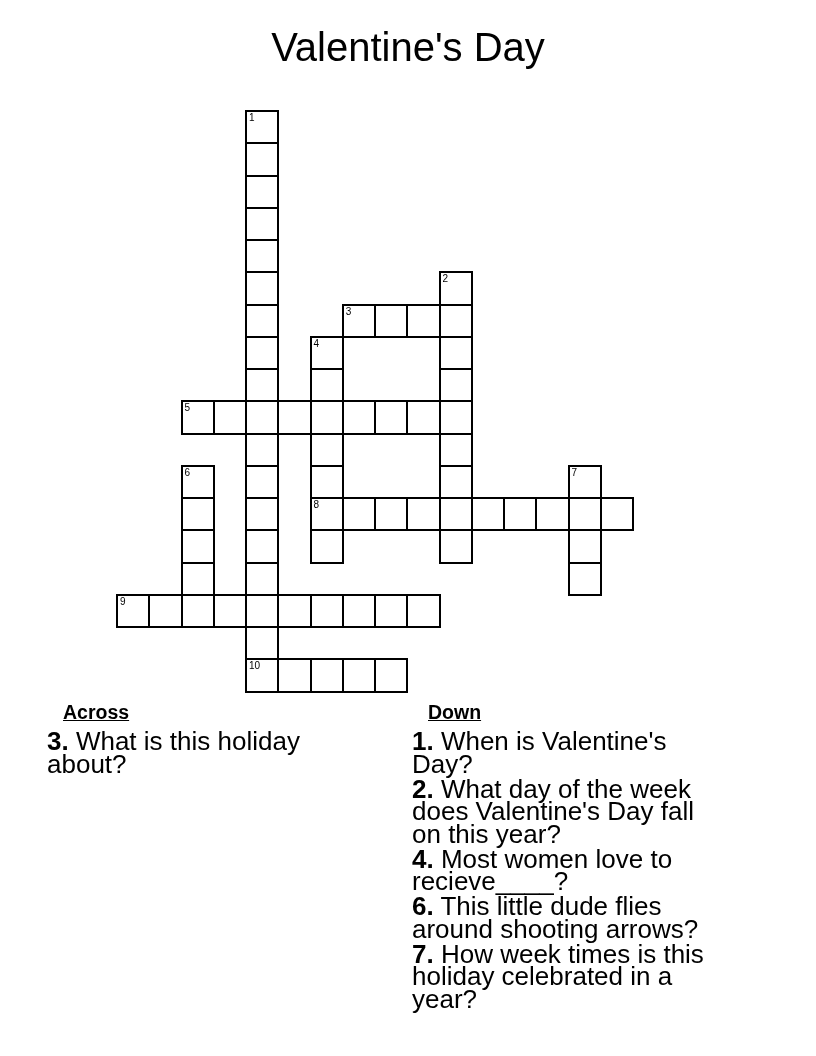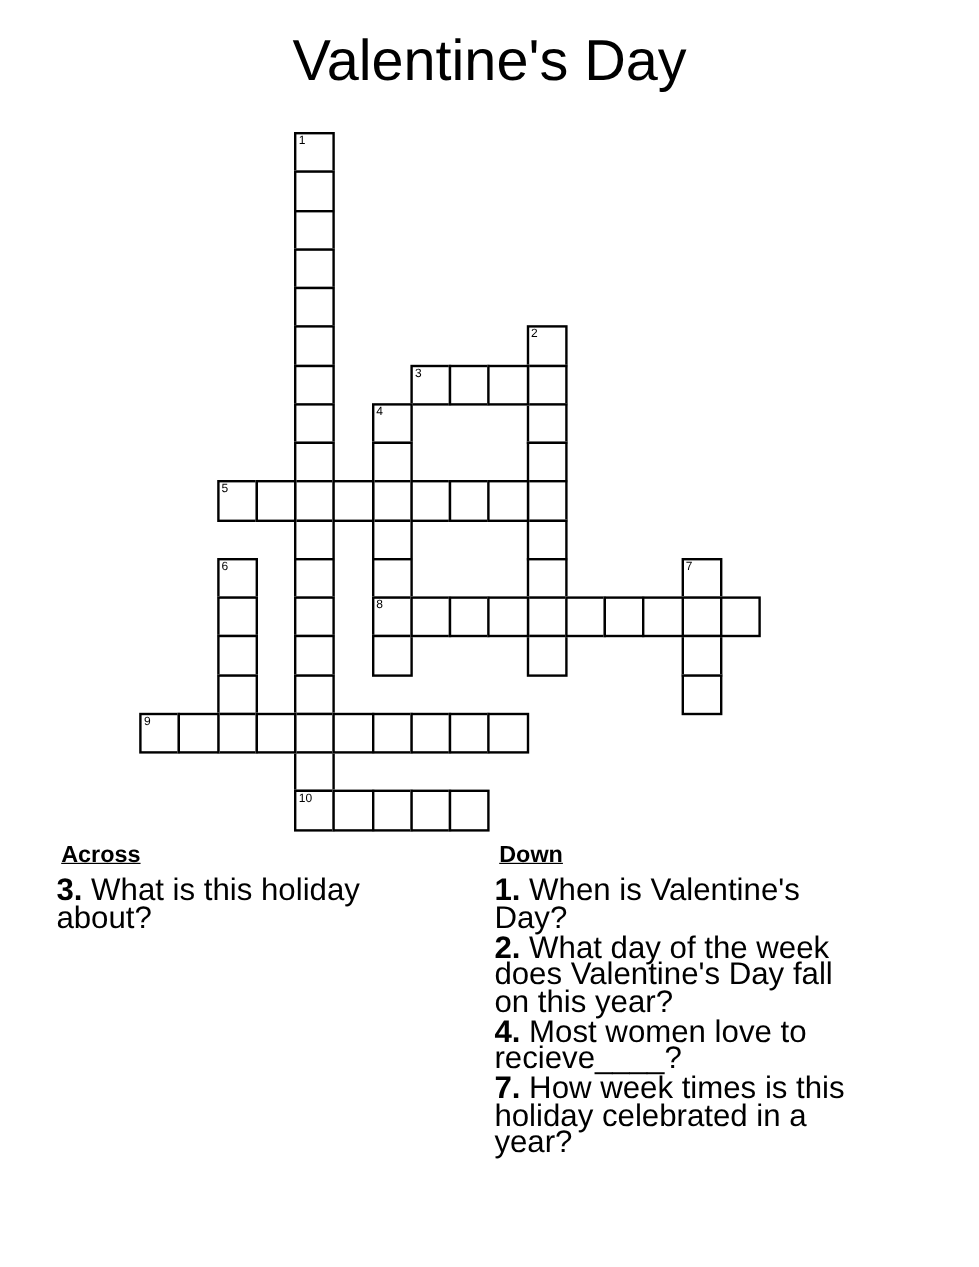--- a/index.html
+++ b/index.html
@@ -6,21 +6,21 @@
   body {
     width:816px; height:1056px;
     background:#ffffff; color:#000000;
     font-family:"Liberation Sans", sans-serif;
     position:relative; overflow:hidden;
   }
   .page { position:absolute; left:0; top:0; width:816px; height:1056px; background:#fff; }
 
   .title {
     position:absolute; top:22px; left:0; width:816px;
-    text-align:center; font-size:48px; font-weight:400;
+    text-align:center; font-size:40px; font-weight:400;
     letter-spacing:0px; line-height:1.25;
   }
 
   .grid { position:absolute; left:0; top:0; width:816px; height:700px; }
   .cell {
     position:absolute;
     width:34.25px; height:34.25px;
     box-sizing:border-box;
     border:2px solid #000;
     background:#fff;
@@ -28,21 +28,21 @@
   .cellnum {
     position:absolute; top:0px; left:2px;
     font-size:10px; line-height:11px; font-weight:400;
   }
 
   .clues { position:absolute; top:701px; }
   .clues-across { left:47px;  width:308px; }
   .clues-down   { left:412px; width:318px; }
   .clues-heading {
     font-size:19.5px; font-weight:bold; text-decoration:underline;
-    margin:0 0 6px 4px; line-height:23px;
+    margin:0 0 6px 16px; line-height:23px;
   }
   .clue { font-size:26px; line-height:22.5px; margin:0 0 2.5px 0; }
   .clue-num { font-weight:bold; }
 </style>
 </head>
 <body>
 
 <div class="page">
 
   <div class="title">Valentine's Day</div>
@@ -147,17 +147,18 @@
         <div class="clue"><span class="clue-num">3.</span><span> What is this holiday about?</span></div>
       </div>
   </div>
 
   <div class="clues clues-down">
     <div class="clues-heading">Down</div>
     <div>
         <div class="clue"><span class="clue-num">1.</span><span> When is Valentine's Day?</span></div>
         <div class="clue"><span class="clue-num">2.</span><span> What day of the week does Valentine's Day fall on this year?</span></div>
         <div class="clue"><span class="clue-num">4.</span><span> Most women love to recieve____?</span></div>
+        <div class="clue"><span class="clue-num">6.</span><span> This little dude flies around shooting arrows?</span></div>
         <div class="clue"><span class="clue-num">7.</span><span> How week times is this holiday celebrated in a year?</span></div>
       </div>
   </div>
 
 </div>
 
 </body></html>

